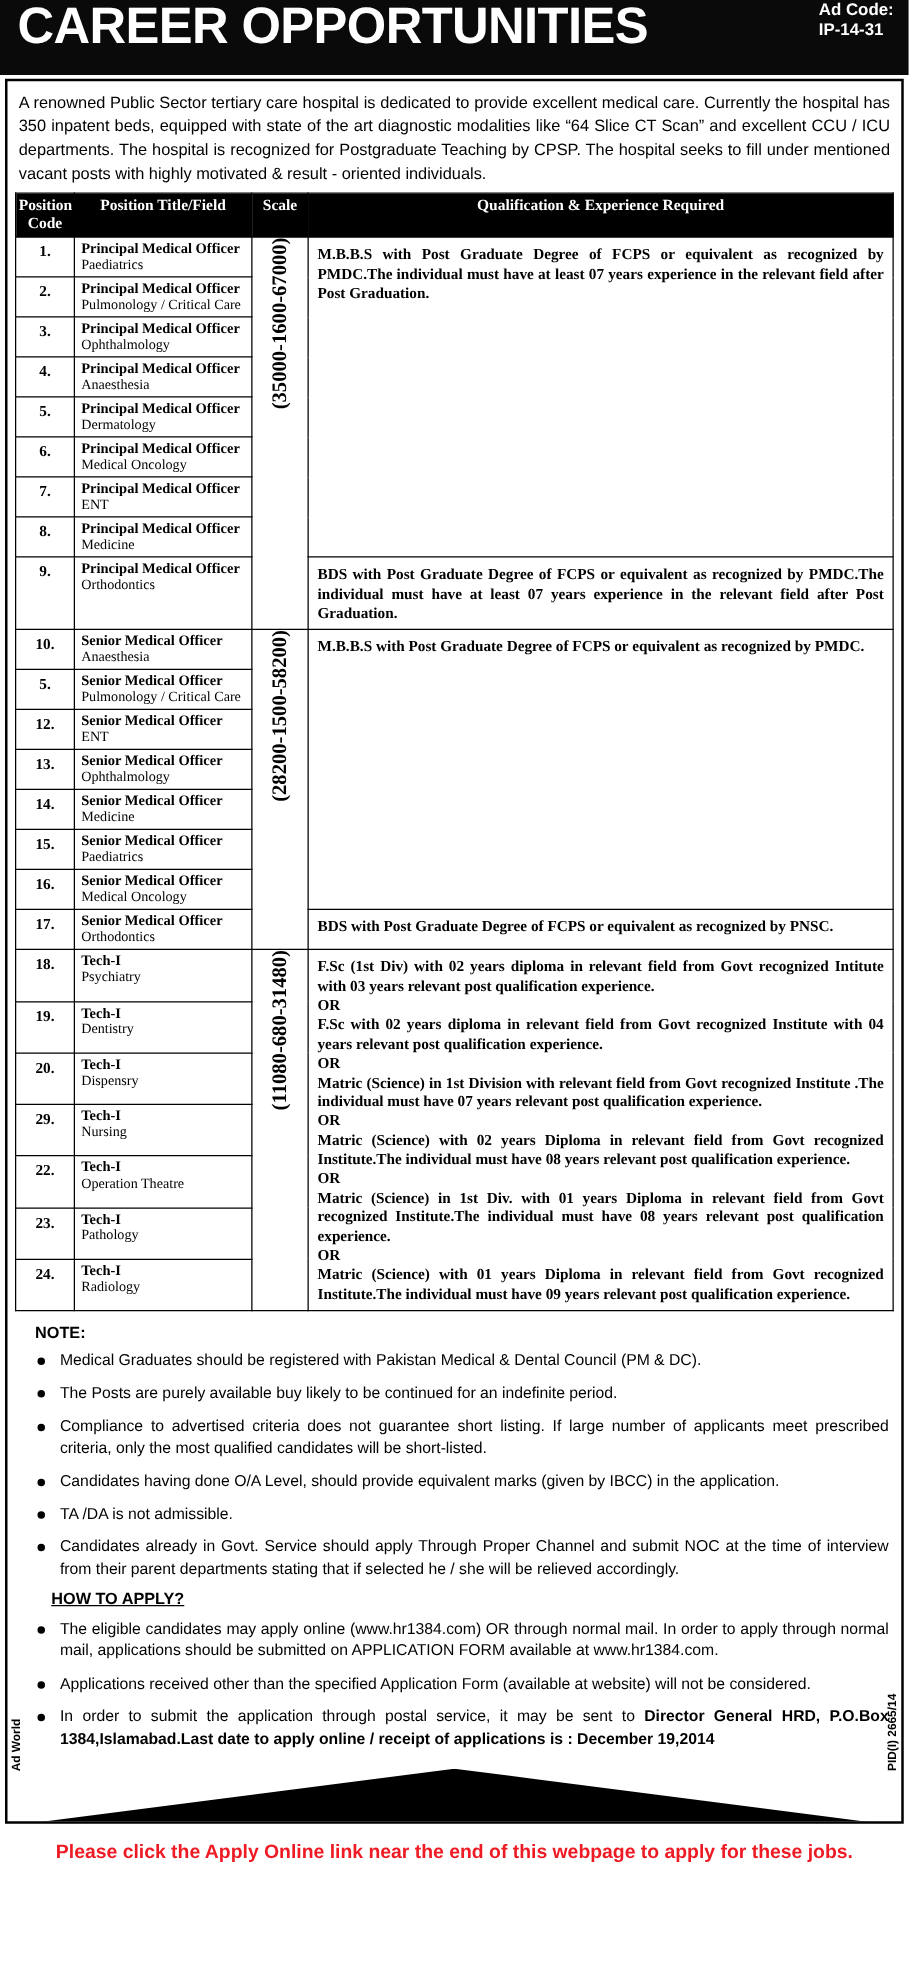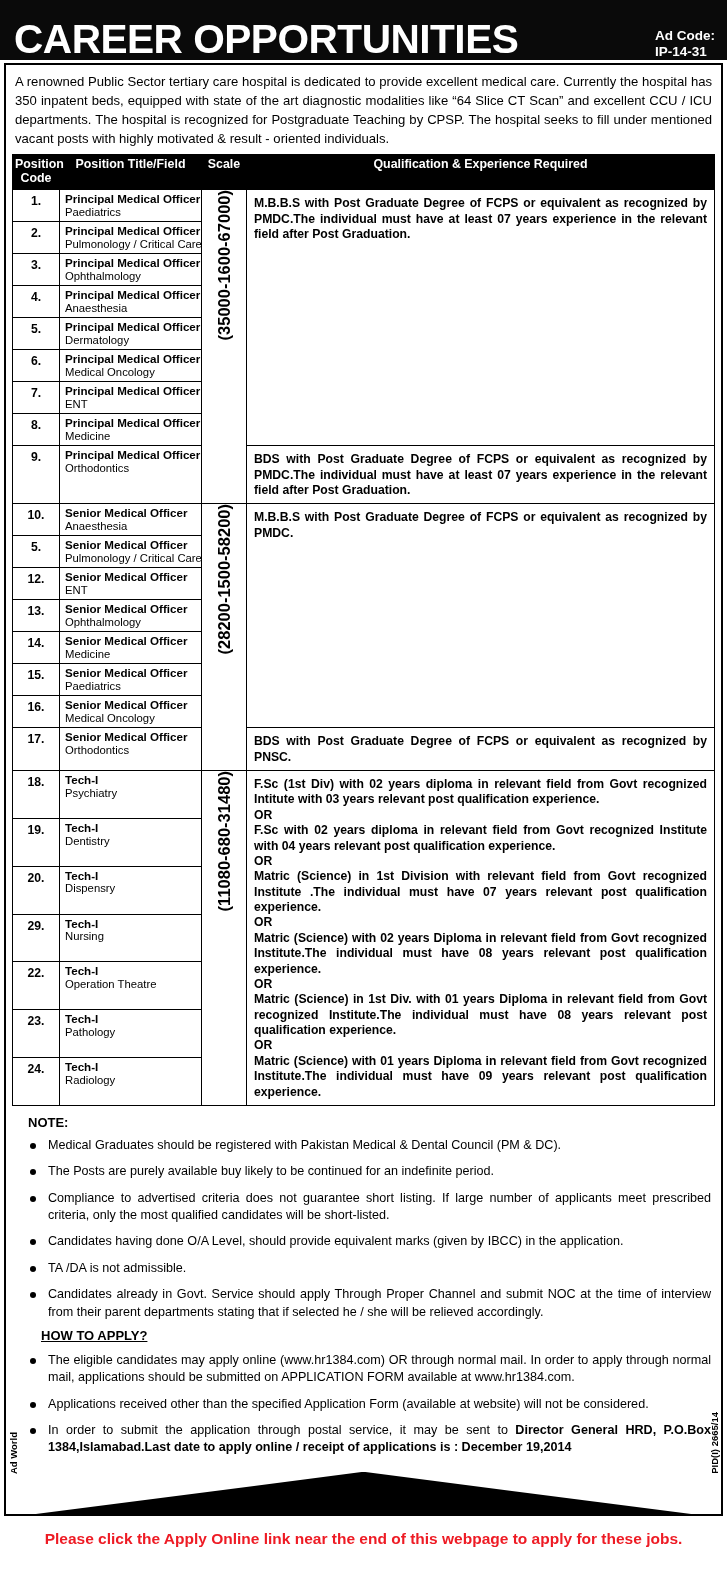--- a/index.html
+++ b/index.html
@@ -19,21 +19,21 @@
     min-height: 1590px;
     position: relative;
     background: #fff;
   }
 
   
   .header-band {
     background: #0a0a0a;
     height: 60px;
     display: flex;
-    align-items: flex-end;
+    align-items: flex-start;
     padding: 0 8px 0 14px;
     position: relative;
   }
   .header-title {
     color: #fff;
     font-weight: bold;
     font-size: 41px;
     letter-spacing: -0.5px;
     line-height: 1;
     flex: 1;
@@ -71,20 +71,21 @@
   
   table.jobs {
     border-collapse: collapse;
     width: calc(100% - 12px);
     margin: 0 6px 0 6px;
     table-layout: fixed;
   }
   table.jobs th, table.jobs td {
     border: 1px solid #000;
     vertical-align: top;
+    font-family: Liberation Serif, serif;
   }
   table.jobs thead th {
     background: #000;
     color: #fff;
     font-size: 12.4px;
     font-weight: bold;
     text-align: center;
     padding: 3px 2px;
     line-height: 1.12;
     border-color: #000;

